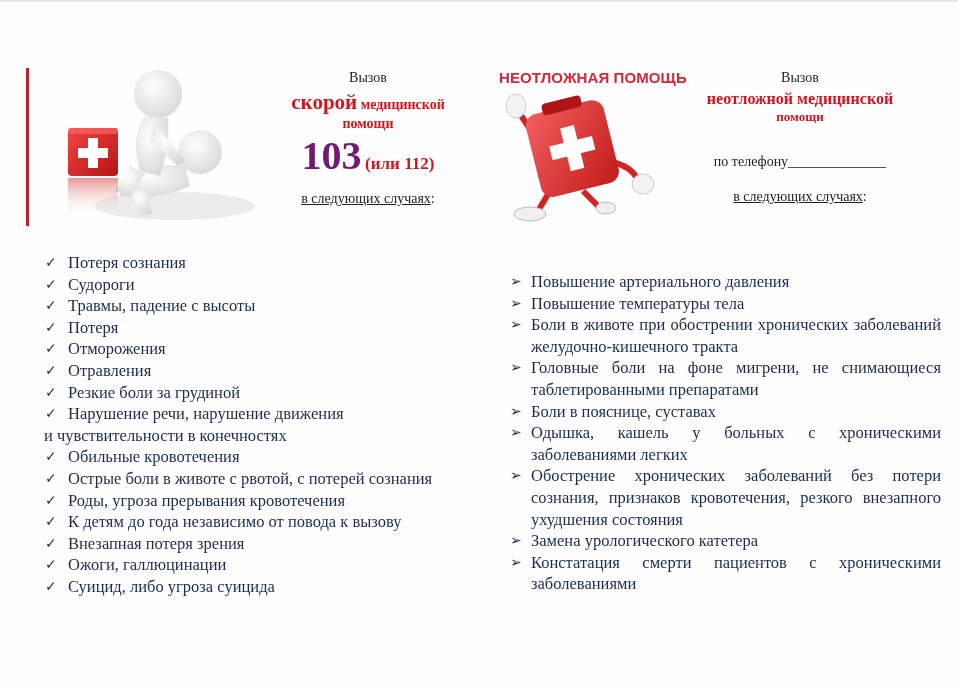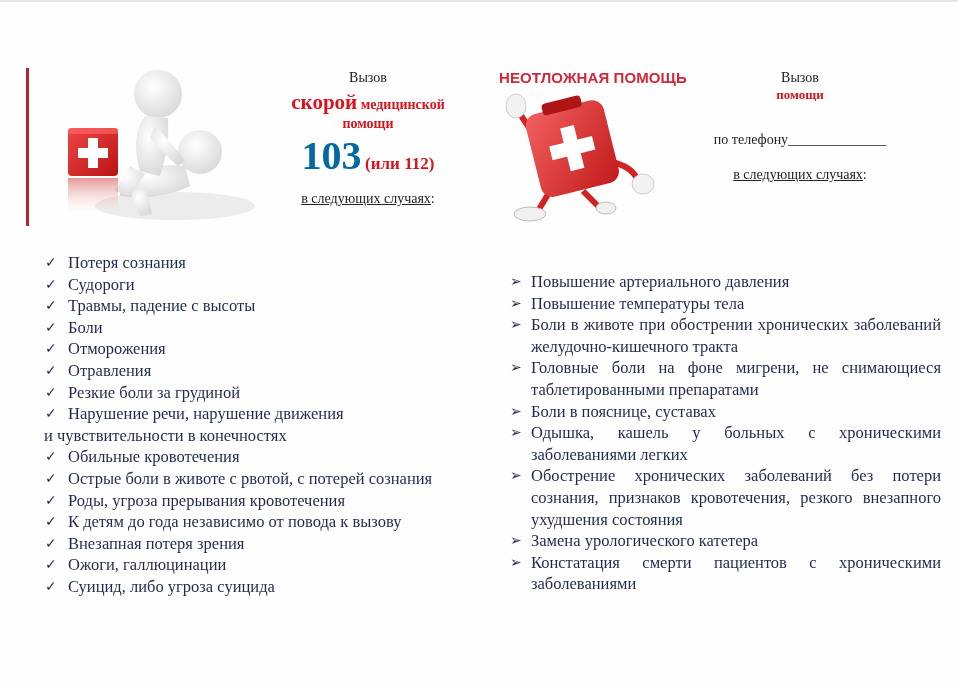--- a/index.html
+++ b/index.html
@@ -26,21 +26,21 @@
 
   .hdr { position: absolute; text-align: center; color: #222; font-size: 14px; line-height: 1.25; }
   .hdr .red { color: #d7141e; font-weight: bold; }
   .l-hdr { left: 268px; top: 69px; width: 200px; }
   .r-hdr { left: 680px; top: 69px; width: 240px; }
 
   .t-vyzov { font-size: 14px; }
   .big-skoroy { font-size: 21px; text-align: right; }
   .med { font-size: 14px; }
   .pomoshi { font-size: 14px; }
-  .phone-big { font-size: 40px; font-weight: bold; color: #0369a1; line-height: 1; text-align: center; }
+  .phone-big { font-size: 40px; font-weight: bold; color: #701a75; line-height: 1; text-align: center; }
   .phone-alt { font-size: 17px; font-weight: bold; color: #d7141e; }
   .u { text-decoration: underline; margin-top: 48px; }
 
   .list { position: absolute; margin: 0; padding: 0; list-style: none; font-size: 16.5px; line-height: 21.6px; color: #1f2a4d; }
   .list li { position: relative; }
   .left-list { left: 44px; top: 252px; width: 450px; }
   .left-list li { padding-left: 24px; }
   .left-list li .mk { position: absolute; left: 1px; top: 0; font-size: 14px; color: #1f2a4d; }
   .left-list li.cont { padding-left: 0; }
 
@@ -132,32 +132,33 @@
     <ellipse cx="18" cy="40" rx="10" ry="12" fill="#f2f2f2" stroke="#ccc"></ellipse>
     <ellipse cx="145" cy="118" rx="11" ry="10" fill="#f2f2f2" stroke="#ccc"></ellipse>
 
     <ellipse cx="32" cy="148" rx="16" ry="7" fill="#f0f0f0" stroke="#bbb"></ellipse>
     <ellipse cx="108" cy="142" rx="10" ry="6" fill="#f0f0f0" stroke="#bbb"></ellipse>
   </svg>
 </div>
 
 <div class="hdr r-hdr">
   <div>Вызов</div>
+  <div class="red" style="font-size:16px; margin-top:2px;">неотложной медицинской</div>
   <div class="red" style="font-size:13px;">помощи</div>
   <div style="margin-top:28px;">по телефону______________</div>
   <div style="margin-top:18px;">
     <span class="u">в следующих случаях</span><span>:</span>
   </div>
 </div>
 
 <ul class="list left-list">
   <li><span class="mk">✓</span><span>Потеря сознания</span></li>
   <li><span class="mk">✓</span><span>Судороги</span></li>
   <li><span class="mk">✓</span><span>Травмы, падение с высоты</span></li>
-  <li><span class="mk">✓</span><span>Боли</span></li>
+  <li><span class="mk">✓</span><span>Потеря</span></li>
   <li><span class="mk">✓</span><span>Отморожения</span></li>
   <li><span class="mk">✓</span><span>Отравления</span></li>
   <li><span class="mk">✓</span><span>Резкие боли за грудиной</span></li>
   <li><span class="mk">✓</span><span>Нарушение речи, нарушение движения</span></li>
   <li class="cont"><span>и чувствительности в конечностях</span></li>
   <li><span class="mk">✓</span><span>Обильные кровотечения</span></li>
   <li><span class="mk">✓</span><span>Острые боли в животе с рвотой, с потерей сознания</span></li>
   <li><span class="mk">✓</span><span>Роды, угроза прерывания кровотечения</span></li>
   <li><span class="mk">✓</span><span>К детям до года независимо от повода к вызову</span></li>
   <li><span class="mk">✓</span><span>Внезапная потеря зрения</span></li>

